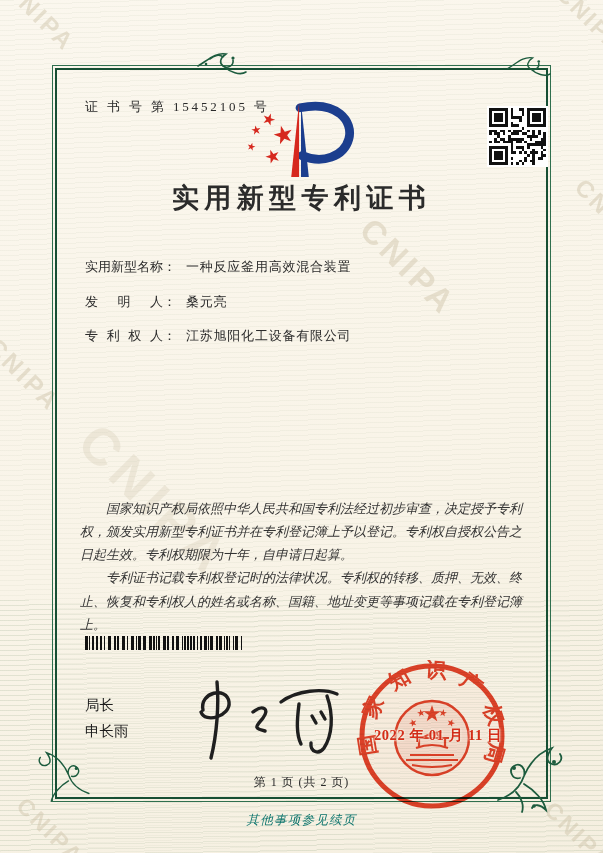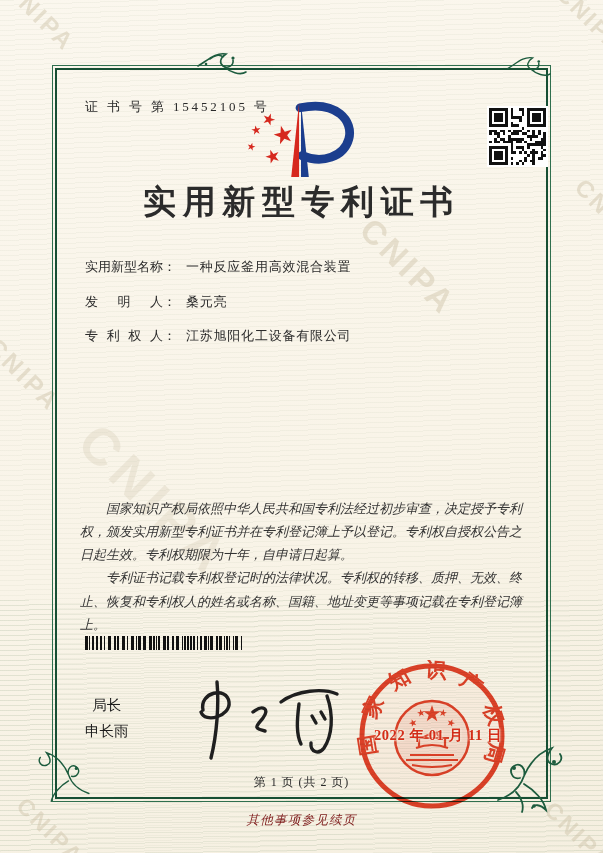--- a/index.html
+++ b/index.html
@@ -21,47 +21,47 @@
   
   .frame{position:absolute;left:52px;top:65px;width:497px;height:735px;
     border:1px solid #2f6f4e;z-index:2;pointer-events:none;}
   .frame .inner{position:absolute;left:2px;top:2px;right:2px;bottom:2px;border:2px solid #174f34;}
   .flourish{position:absolute;z-index:3;pointer-events:none;}
   
   .cert-no{position:absolute;left:85px;top:98px;font-size:13px;letter-spacing:.22em;z-index:4;}
   .logo{position:absolute;left:242px;top:100px;width:118px;height:80px;z-index:4;}
   .qr{position:absolute;left:487px;top:106px;width:57px;height:57px;z-index:4;background:#fff;padding:2px;}
   .title{position:absolute;left:0;right:0;top:180px;text-align:center;
-    font-size:33px;font-weight:bold;letter-spacing:.2em;z-index:4;}
+    font-size:27px;font-weight:bold;letter-spacing:.2em;z-index:4;}
   
   .fields{position:absolute;left:85px;top:256px;width:460px;font-size:13px;z-index:4;}
   .frow{margin-bottom:13.5px;line-height:21px;white-space:nowrap;}
   .flabel{display:inline-block;width:6em;text-align:justify;text-align-last:justify;vertical-align:top;}
   .colon{display:inline-block;}
   .fvalue{margin-left:10px;letter-spacing:.06em;}
   .pair2{margin-left:34px;}
   
   .bodytext{position:absolute;left:80px;top:497px;width:446px;font-size:13px;
     line-height:1.78;font-style:italic;color:#333;z-index:4;}
   .bodytext p{margin:0;text-indent:2em;font-style:italic;}
   
   .barcode{position:absolute;left:85px;top:636px;width:158px;height:14px;z-index:4;}
   
   .signer{position:absolute;left:85px;top:692px;font-family:"Liberation Sans","DejaVu Sans",sans-serif;
-    font-size:14.5px;line-height:26px;color:#1d1d1d;z-index:4;text-align:center;}
+    font-size:14.5px;line-height:26px;color:#1d1d1d;z-index:4;}
   .signature{position:absolute;left:175px;top:676px;width:175px;height:90px;z-index:4;}
   
   .seal{position:absolute;left:356px;top:660px;width:152px;height:152px;z-index:5;mix-blend-mode:multiply;}
   .seal-date{position:absolute;left:12px;top:66px;width:140px;text-align:center;
     font-size:14.5px;font-weight:bold;color:#e0301c;letter-spacing:.04em;
     text-shadow:0 0 2px #fff,0 0 2px #fff,0 0 3px #fff;font-family:"Liberation Serif","DejaVu Serif",serif;}
   
   .page-info{position:absolute;left:0;right:0;top:774px;text-align:center;font-size:12px;letter-spacing:.08em;z-index:4;}
   .continuation{position:absolute;left:0;right:0;top:812px;text-align:center;font-size:12.5px;
-    font-style:italic;color:#7f1d1d;letter-spacing:.1em;z-index:4;}
+    font-style:italic;color:#0f766e;letter-spacing:.1em;z-index:4;}
   svg{display:block;}
 </style>
 </head>
 <body>
 
 <div class="waves top"></div>
 <div class="waves bottom"></div>
 
 <span class="wm" style="left:-4px;top:2px;font-size:24px;">CNIPA</span>
 <span class="wm" style="left:548px;top:6px;font-size:23px;">CNIPA</span>

